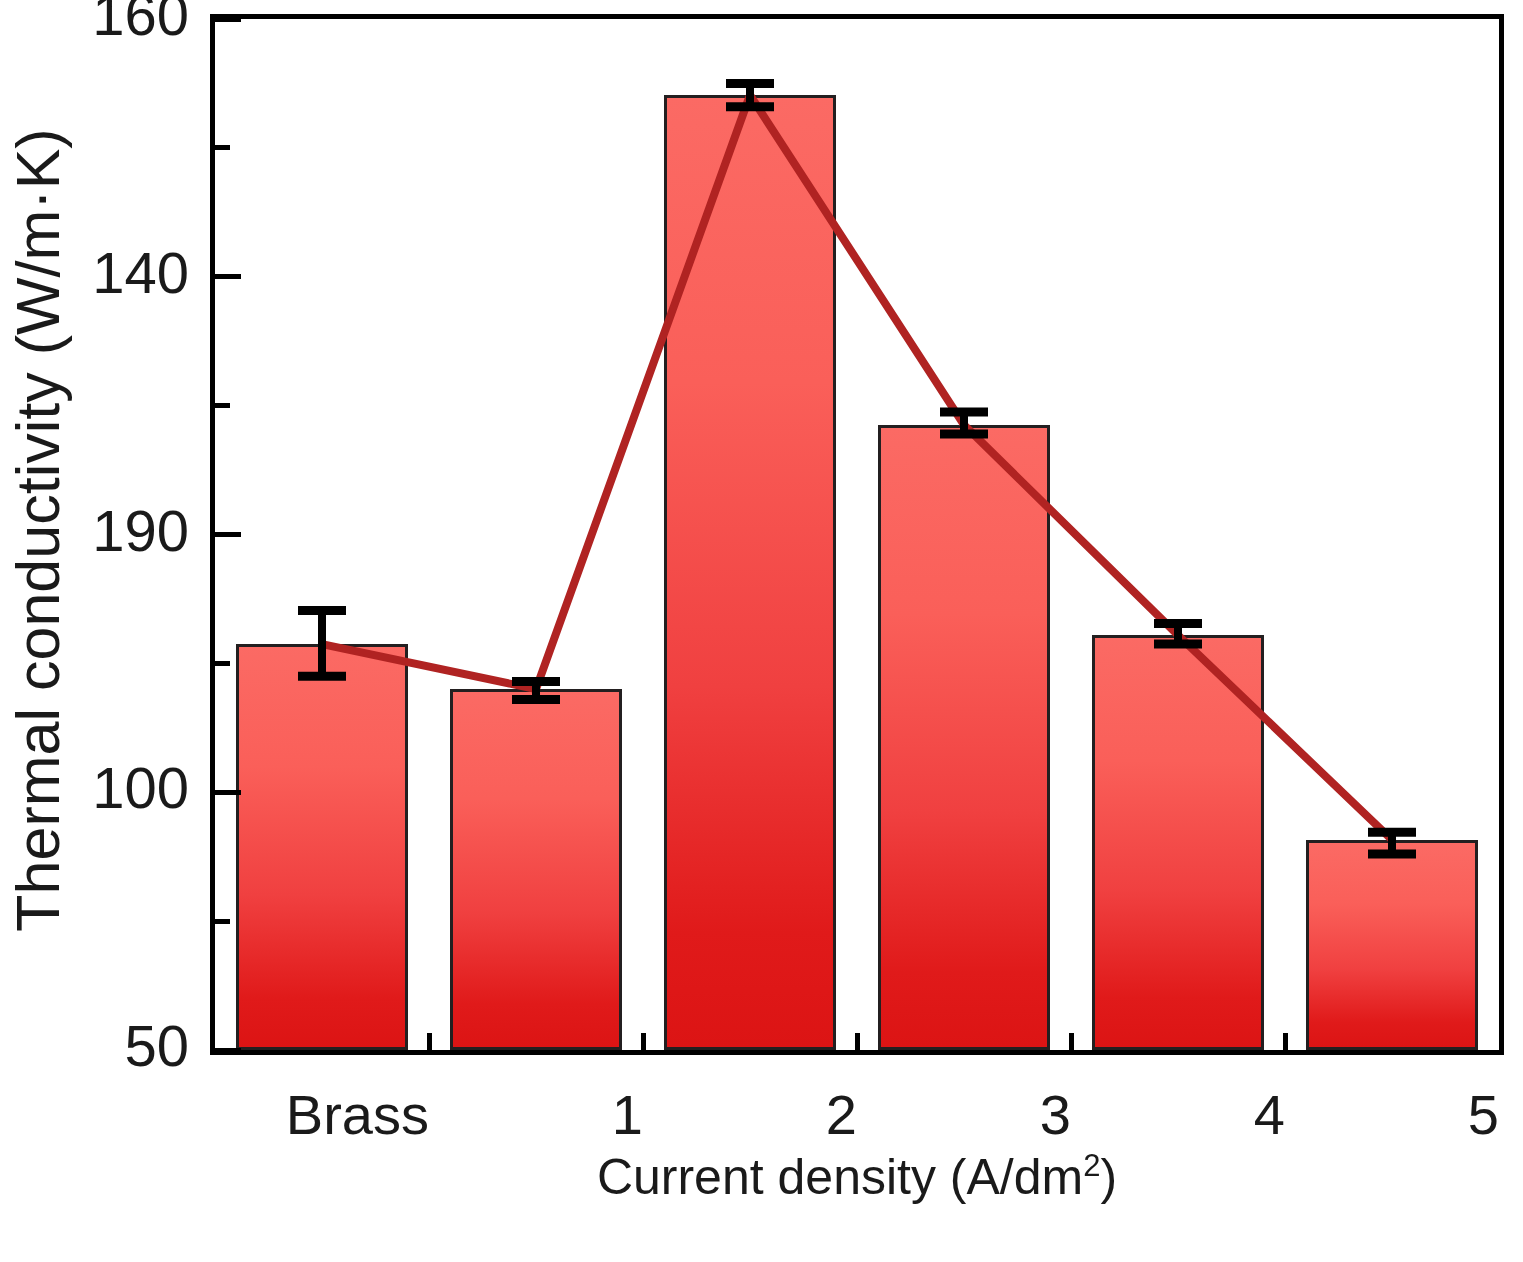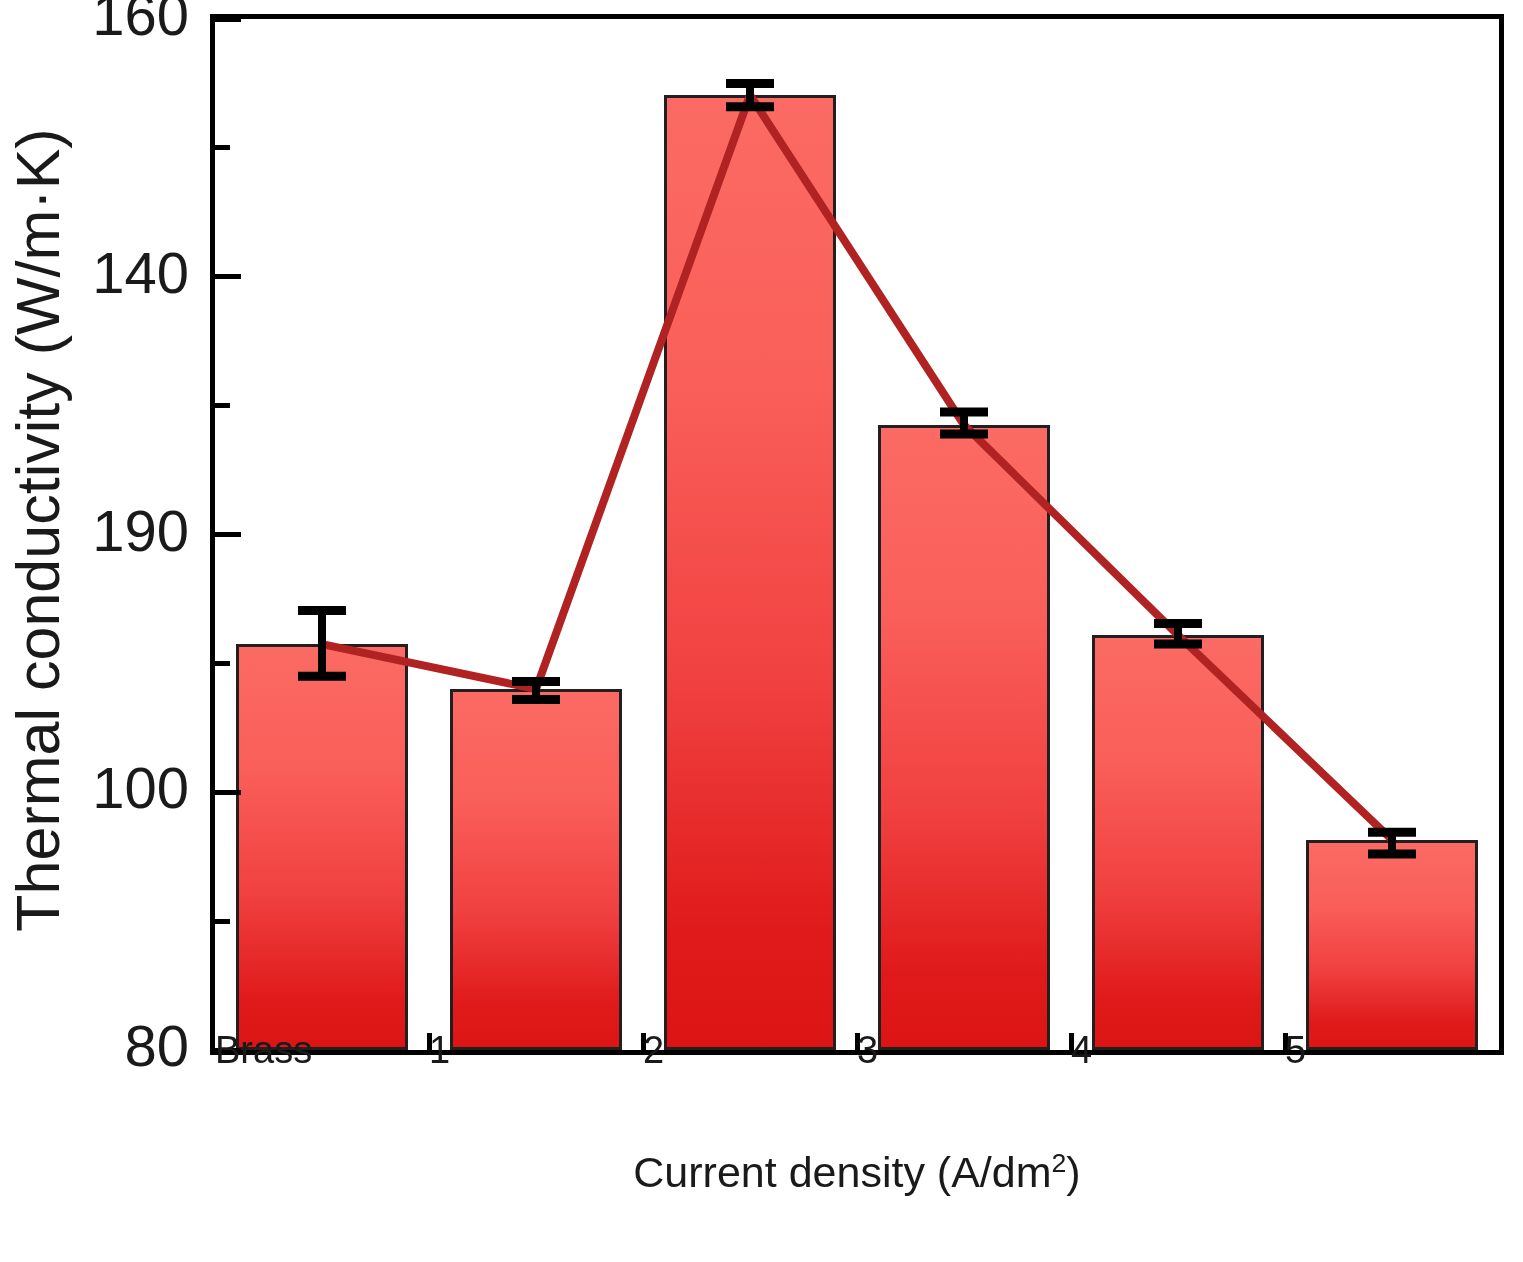--- a/index.html
+++ b/index.html
@@ -85,23 +85,23 @@
   
   .xtick {
     position: absolute;
     bottom: 0;
     width: 5px;
     height: 17px;
     background: #000000;
   }
   .xtick-label {
     position: absolute;
-    top: 1012px;
-    text-align: left;
-    font-size: 38px;
+    top: 1068px;
+    text-align: right;
+    font-size: 56px;
     color: #1a1a1a;
     white-space: nowrap;
     line-height: 1;
   }
 
   
   #ylabel {
     position: absolute;
     left: 0;
     top: 0;
@@ -119,21 +119,21 @@
   }
   #ylabel-inner {
     transform: translateY(-2px);
   }
   #xlabel {
     position: absolute;
     left: 210px;
     top: 1148px;
     width: 1294px;
     text-align: center;
-    font-size: 43px;
+    font-size: 50px;
     color: #1a1a1a;
     white-space: nowrap;
   }
   #xlabel sup {
     font-size: 0.62em;
     vertical-align: super;
     line-height: 0;
   }
 </style>
 </head>
@@ -181,21 +181,21 @@
             <line x1="939" x2="987" y1="604.42375" y2="604.42375" stroke="#000000" stroke-width="9"></line>
             <line x1="939" x2="987" y1="625.04375" y2="625.04375" stroke="#000000" stroke-width="9"></line>
           </g>
           <g>
             <line x1="1177" x2="1177" y1="813.20125" y2="835.1099999999999" stroke="#000000" stroke-width="8"></line>
             <line x1="1153" x2="1201" y1="813.20125" y2="813.20125" stroke="#000000" stroke-width="9"></line>
             <line x1="1153" x2="1201" y1="835.1099999999999" y2="835.1099999999999" stroke="#000000" stroke-width="9"></line>
           </g>
         </svg>
     <div class="ytick-major" style="top: 1028.5px;"></div>
-        <div class="ytick-label" style="top: 998px; padding-right: 22px;">80</div>
+        <div class="ytick-label" style="top: 998px; padding-right: 22px;">50</div>
         <div class="ytick-major" style="top: 770.75px;"></div>
         <div class="ytick-label" style="top: 740.25px; padding-right: 22px;">100</div>
         <div class="ytick-major" style="top: 513px;"></div>
         <div class="ytick-label" style="top: 482.5px; padding-right: 22px;">190</div>
         <div class="ytick-major" style="top: 255.25px;"></div>
         <div class="ytick-label" style="top: 224.75px; padding-right: 22px; margin-left: 20px;">140</div>
         <div class="ytick-major" style="top: -2.5px;"></div>
         <div class="ytick-label" style="top: -33px; padding-right: 22px;">160</div>
         <div class="ytick-minor" style="top: 899.625px;"></div>
         <div class="ytick-minor" style="top: 641.875px;"></div>

